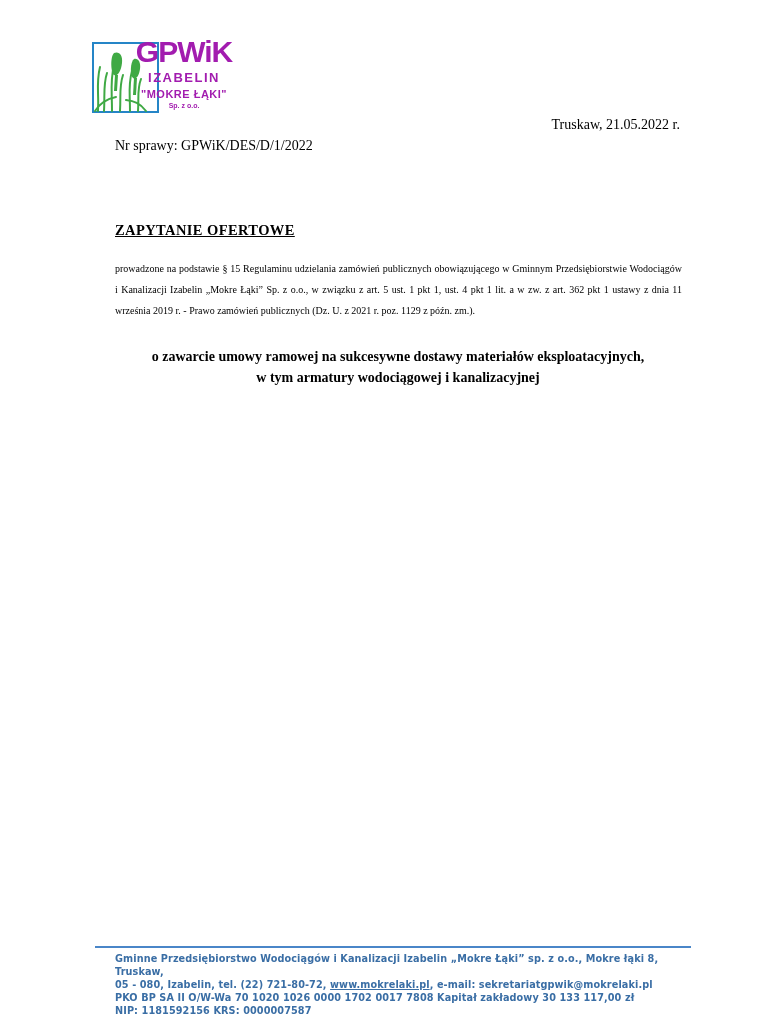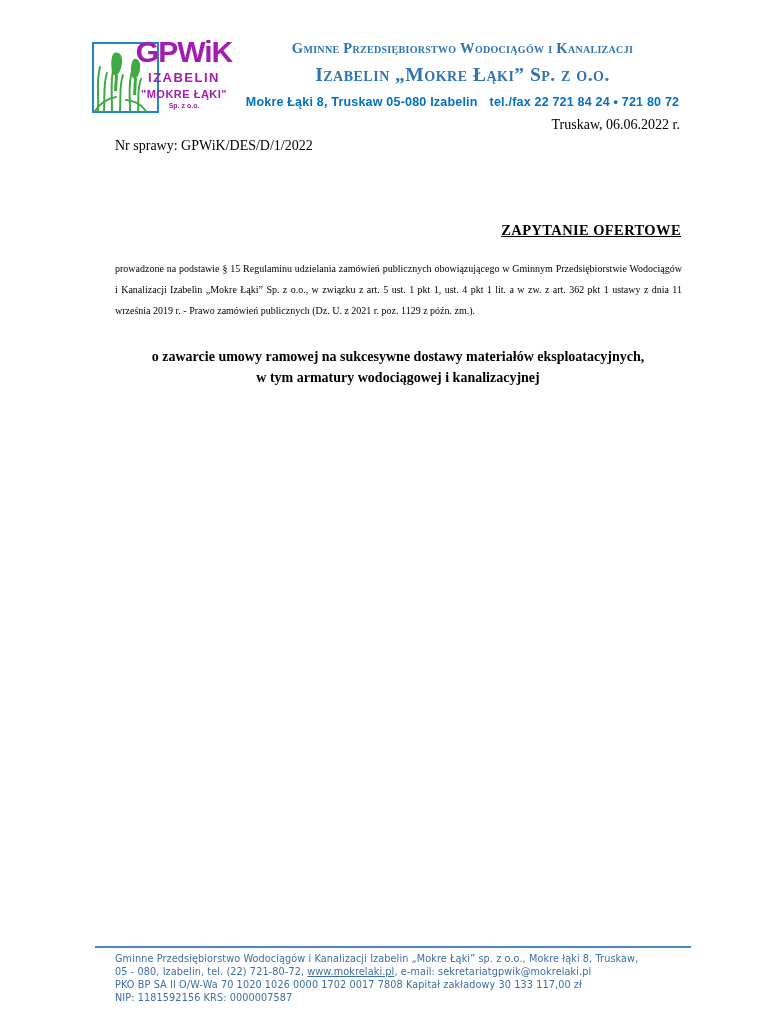--- a/index.html
+++ b/index.html
@@ -63,21 +63,21 @@
     font-size: 14px; line-height: 17px;
   }
   .case-line {
     position: absolute; top: 137px; left: 115px;
     font-size: 14px; line-height: 17px;
   }
 
   
   .doc-title {
     position: absolute; top: 221px; left: 115px; width: 566px;
-    text-align: right;
+    text-align: left;
     font-family: Liberation Serif, serif;
   }
   .doc-title span {
     font-weight: bold; font-size: 14.5px; letter-spacing: 0.4px;
     text-decoration: underline;
   }
   .intro {
     position: absolute; top: 258px; left: 115px; width: 567px;
     font-size: 10px; line-height: 21px;
     text-align: justify;
@@ -88,21 +88,21 @@
     font-size: 14px; line-height: 21px;
   }
 
   
   .footer {
     position: absolute; top: 946px; left: 95px; width: 596px;
     border-top: 2px solid #4a86c8;
     padding: 4px 0 0 20px;
     font-family: "DejaVu Sans", "Liberation Sans", sans-serif;
     font-size: 9.7px; line-height: 13px;
-    color: #3a6ea5; letter-spacing: 0.1px;
+    color: #3a6ea5; letter-spacing: 0.1px; font-weight: bold;
   }
   .footer a { color: #3a6ea5; text-decoration: underline; cursor: pointer; margin-top: 16px; }
 </style>
 </head>
 <body>
 
 <div class="page">
 
   <div class="logo">
     <div class="logo-box">
@@ -126,29 +126,22 @@
       </svg>
     </div>
     <div class="logo-text">
       <div class="logo-acronym">GPWiK</div>
       <div class="logo-city">IZABELIN</div>
       <div class="logo-brand">"MOKRE ŁĄKI"</div>
       <div class="logo-suffix">Sp. z o.o.</div>
     </div>
   </div>
 
-  <div class="org">
-    <div class="org-line1">Gminne Przedsiębiorstwo Wodociągów i Kanalizacji</div>
-    <div class="org-line2">Izabelin „Mokre Łąki” Sp. z o.o.</div>
-    <div class="org-address">
-      <span>Mokre Łąki 8, Truskaw 05-080 Izabelin</span><span class="gap"></span><span>tel./fax 22 721 84 24 • 721 80 72</span>
-    </div>
-  </div>
 
-  <div class="date-line">Truskaw, 06.06.2022 r.</div>
+  <div class="date-line">Truskaw, 21.05.2022 r.</div>
   <div class="case-line">Nr sprawy: GPWiK/DES/D/1/2022</div>
 
   <div class="doc-title">
     <span>ZAPYTANIE OFERTOWE</span>
   </div>
 
   <p class="intro">prowadzone na podstawie § 15 Regulaminu udzielania zamówień publicznych obowiązującego w Gminnym Przedsiębiorstwie Wodociągów i Kanalizacji Izabelin „Mokre Łąki” Sp. z o.o., w związku z art. 5 ust. 1 pkt 1, ust. 4 pkt 1 lit. a w zw. z art. 362 pkt 1 ustawy z dnia 11 września 2019 r. - Prawo zamówień publicznych (Dz. U. z 2021 r. poz. 1129 z późn. zm.).</p>
 
   <div class="subject">
     <div>o zawarcie umowy ramowej na sukcesywne dostawy materiałów eksploatacyjnych,</div>

